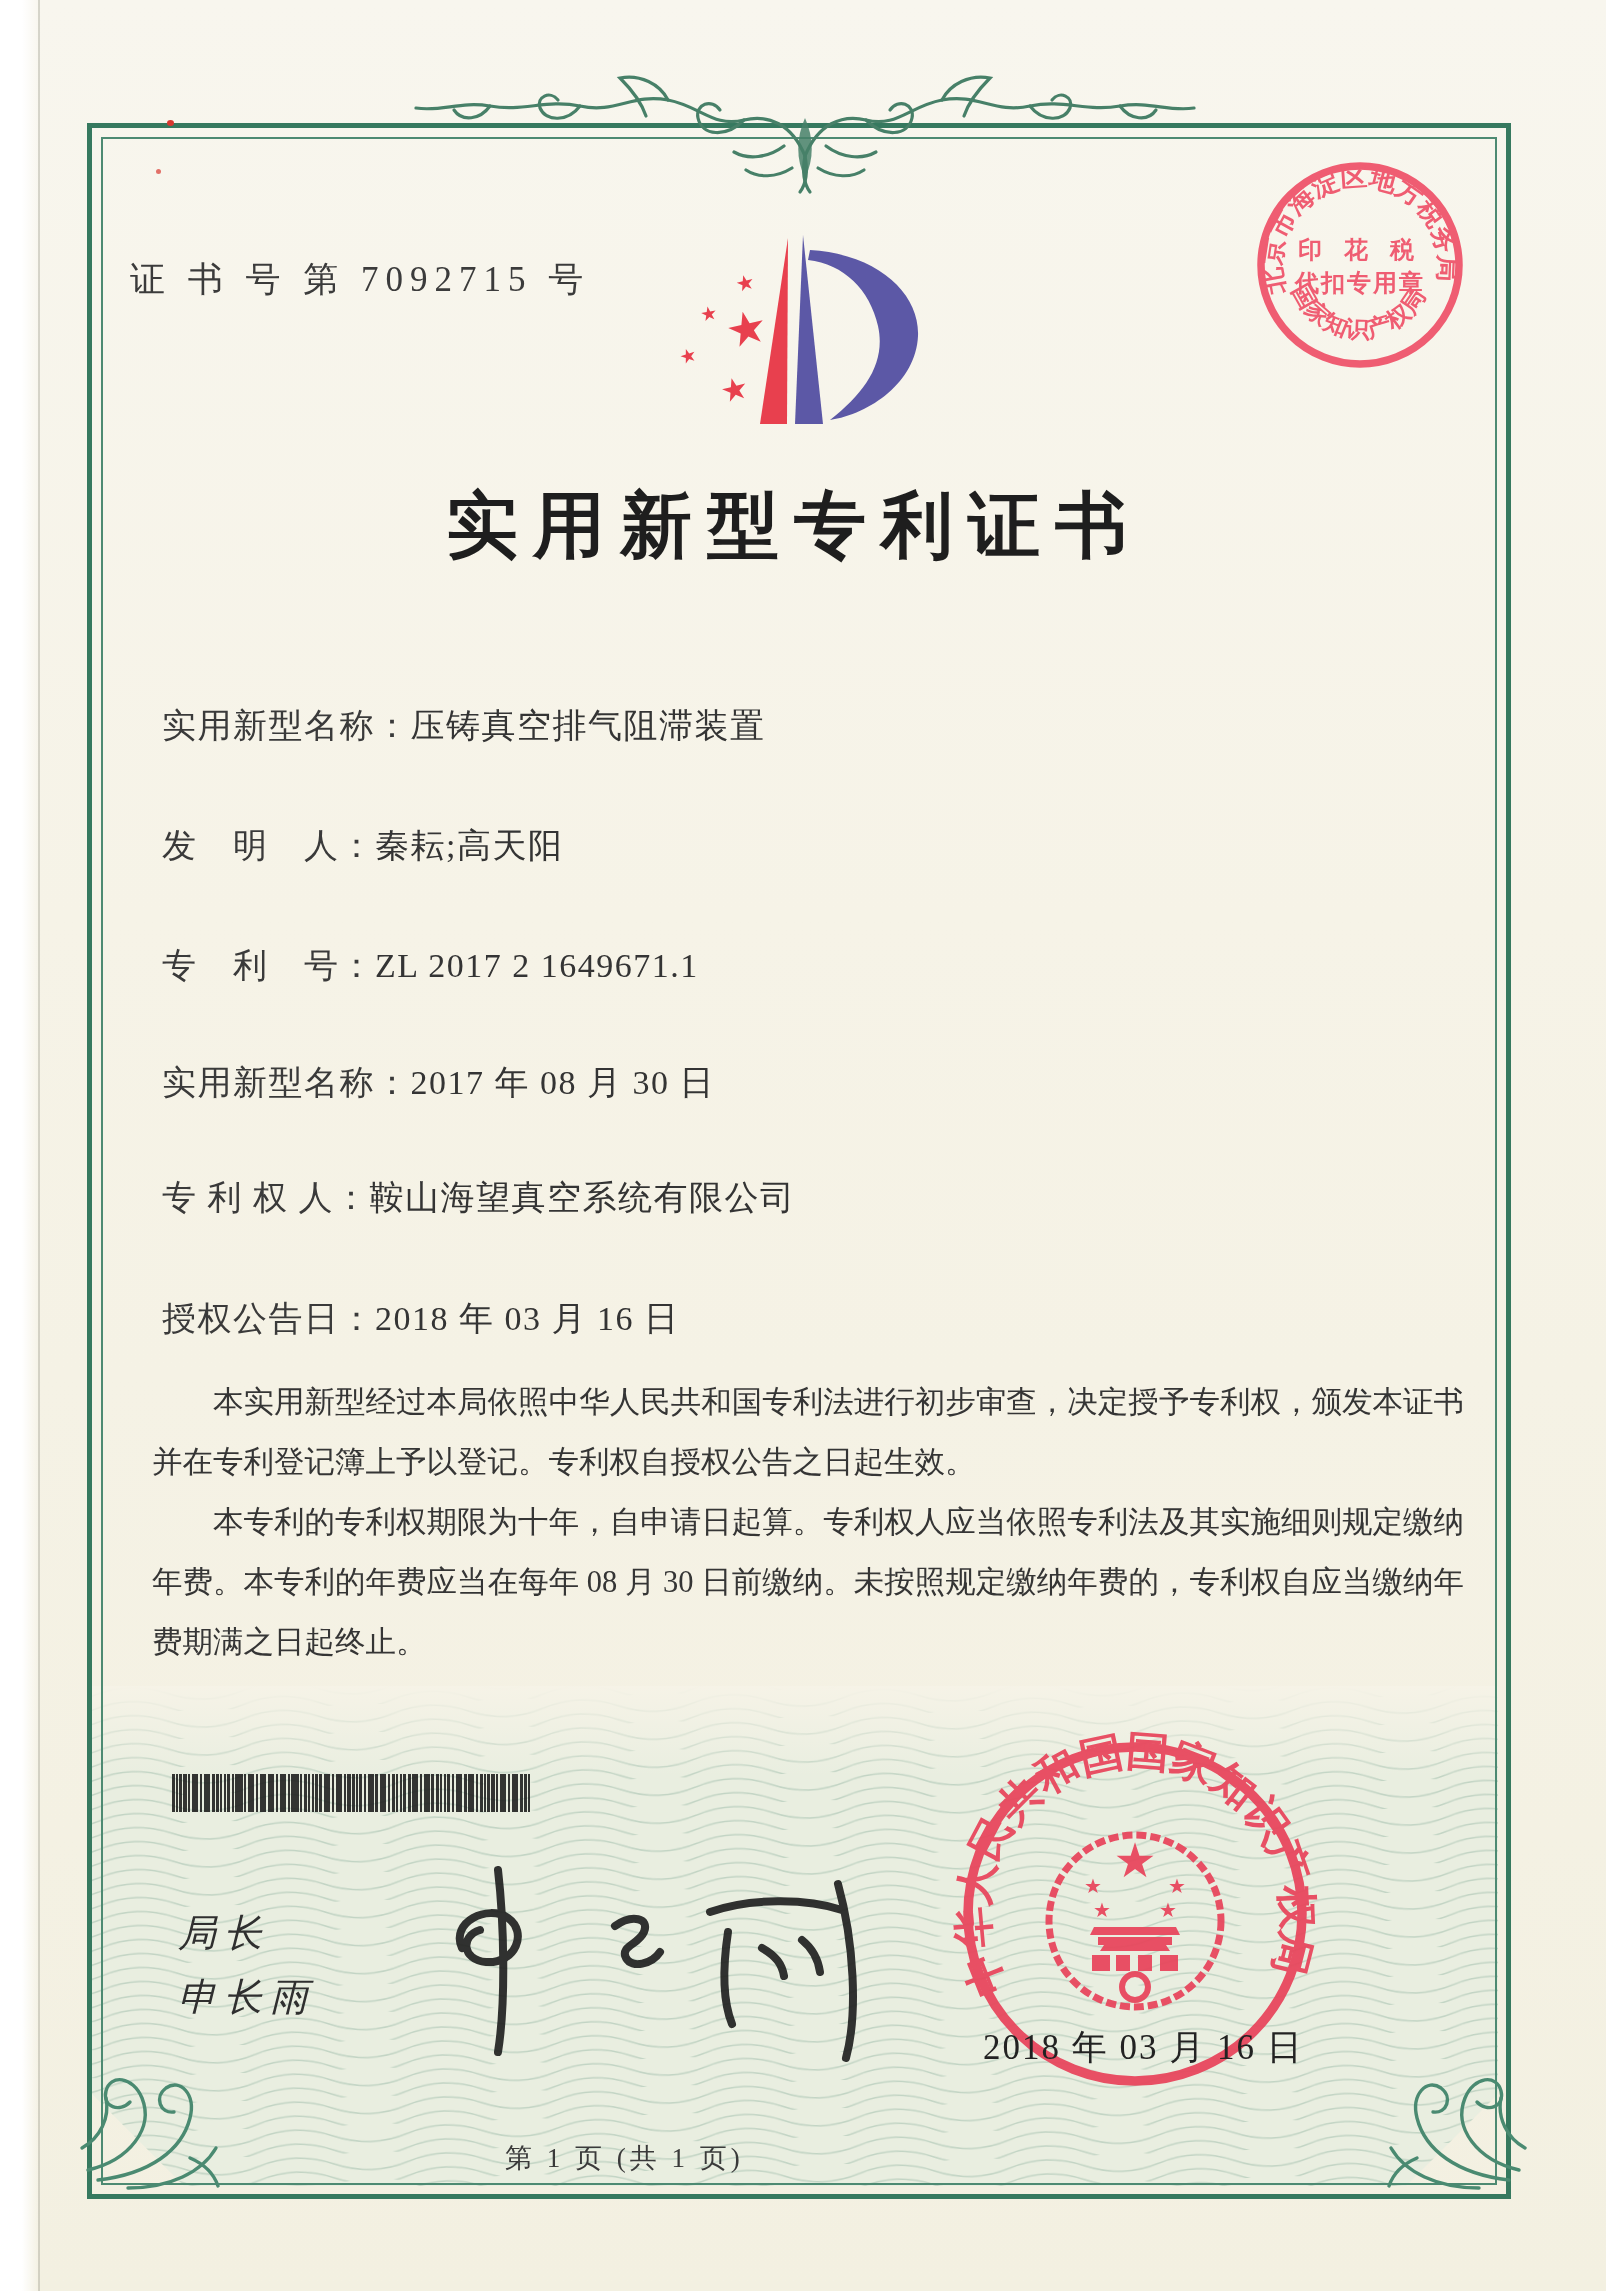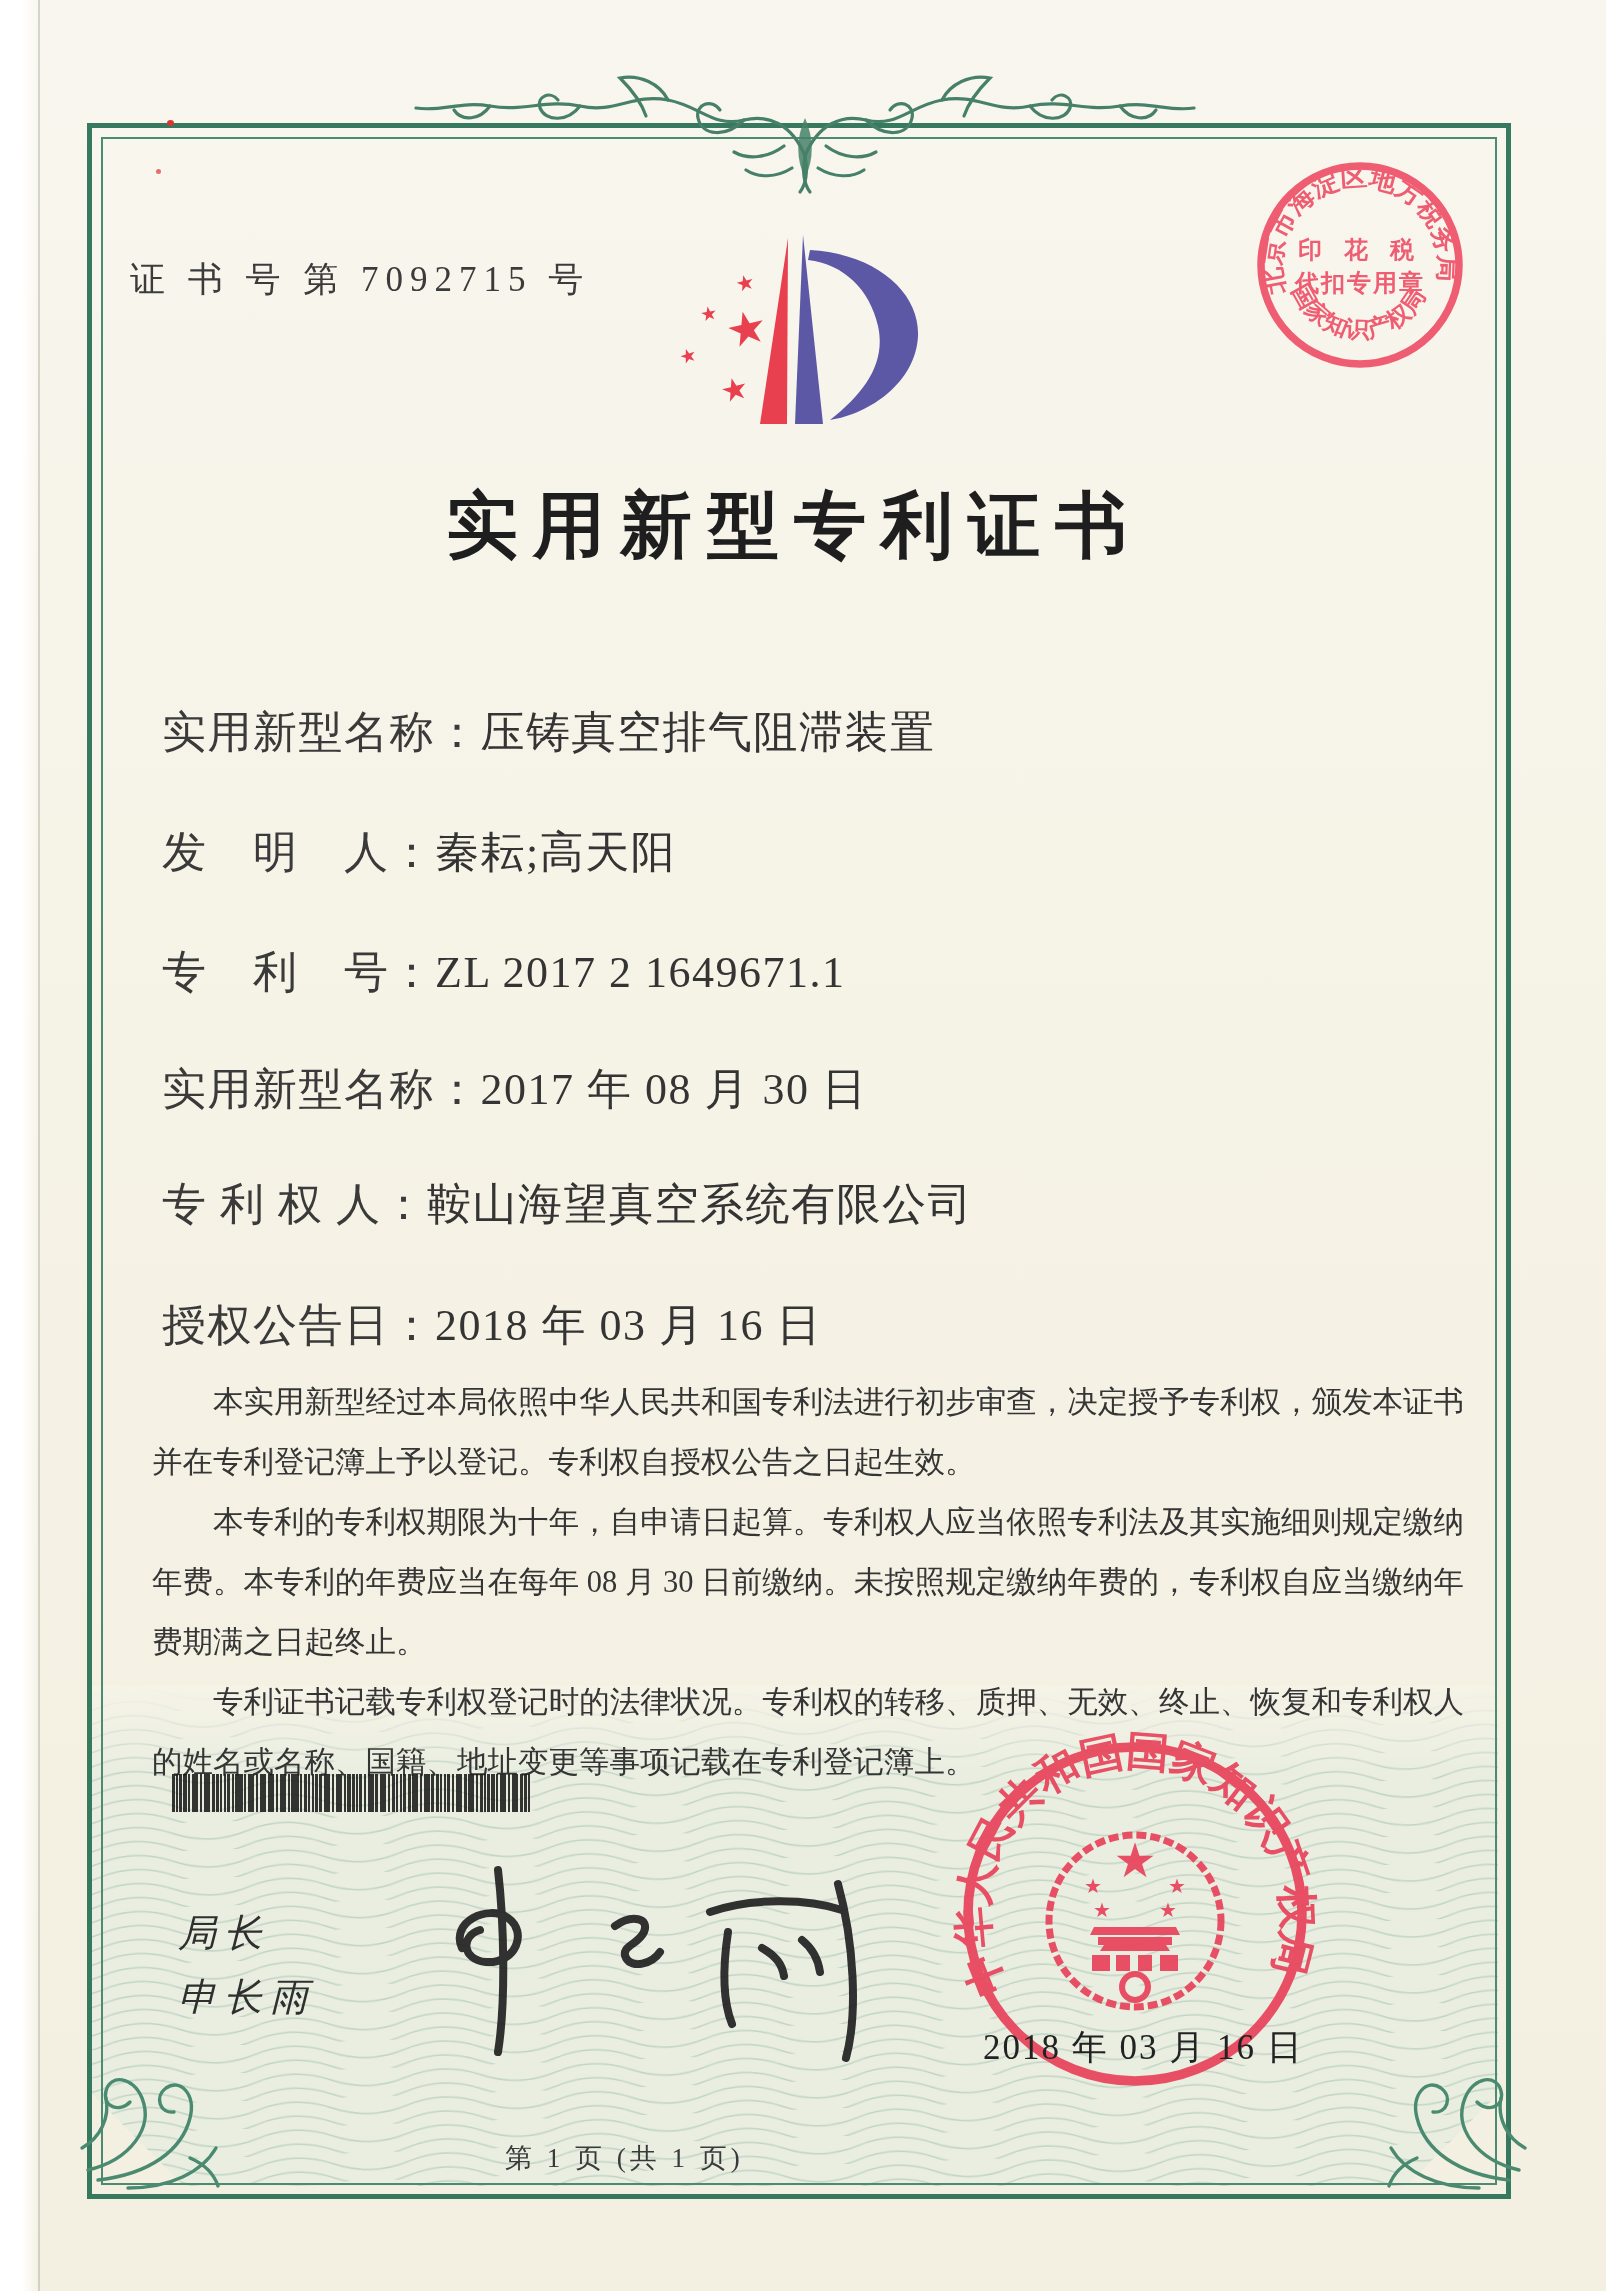--- a/index.html
+++ b/index.html
@@ -16,21 +16,21 @@
   .speck{border-radius:50%;background:#d8372f;}
   
   .frame{left:87px;top:123px;width:1414px;height:2066px;border:5px solid #36795f;}
   .frame-inner{position:absolute;left:9px;top:9px;right:9px;bottom:9px;border:2px solid #4d8a72;}
   
   .cert-no{left:130px;top:256px;font-size:35px;letter-spacing:7px;color:#3b3b3b;}
   
   .title{left:87px;top:478px;width:1414px;text-align:center;font-size:72px;font-weight:700;
     letter-spacing:15px;color:#1e1e1e;}
   
-  .row{left:162px;font-size:44px;letter-spacing:1.5px;color:#343434;white-space:nowrap;}
+  .row{left:162px;font-size:34px;letter-spacing:1.5px;color:#343434;white-space:nowrap;}
   .row .lbl{color:#3a3a3a;}
   
   .body-text{left:152px;top:1372px;width:1312px;font-size:30.5px;line-height:60px;
     text-align:justify;color:#353535;}
   .body-text p{margin:0;text-indent:2em;}
   
   .barcode{left:172px;top:1774px;width:360px;height:38px;background:
     repeating-linear-gradient(90deg,#1b1b1b 0 2px,rgba(0,0,0,0) 2px 4px),
     repeating-linear-gradient(90deg,#1b1b1b 0 3px,rgba(0,0,0,0) 3px 11px),
     repeating-linear-gradient(90deg,#1b1b1b 0 1px,rgba(0,0,0,0) 1px 7px);
@@ -156,21 +156,20 @@
   <div class="abs row z4" style="top:1175px">
     <span class="lbl">专 利 权 人：</span><span>鞍山海望真空系统有限公司</span>
   </div>
   <div class="abs row z4" style="top:1296px">
     <span class="lbl">授权公告日：</span><span>2018 年 03 月 16 日</span>
   </div>
 
   <div class="abs body-text z4">
     <p>本实用新型经过本局依照中华人民共和国专利法进行初步审查，决定授予专利权，颁发本证书并在专利登记簿上予以登记。专利权自授权公告之日起生效。</p>
     <p>本专利的专利权期限为十年，自申请日起算。专利权人应当依照专利法及其实施细则规定缴纳年费。本专利的年费应当在每年 08 月 30 日前缴纳。未按照规定缴纳年费的，专利权自应当缴纳年费期满之日起终止。</p>
-    <p>专利证书记载专利权登记时的法律状况。专利权的转移、质押、无效、终止、恢复和专利权人的姓名或名称、国籍、地址变更等事项记载在专利登记簿上。</p>
   </div>
 
   <div class="abs barcode z4"></div>
 
   <div class="abs director z4" style="top:1908px">局长</div>
   <div class="abs director z4" style="top:1972px">申长雨</div>
 
   <svg class="abs z5" style="left:410px;top:1852px" width="500" height="225" viewBox="0 0 500 225">
     <g stroke="#1d1d1d" fill="none" stroke-width="8" stroke-linecap="round" opacity=".9">
       <path d="M 52 96 C 40 70 78 52 98 66 C 118 80 106 112 76 110 C 52 108 50 84 70 78"></path>

